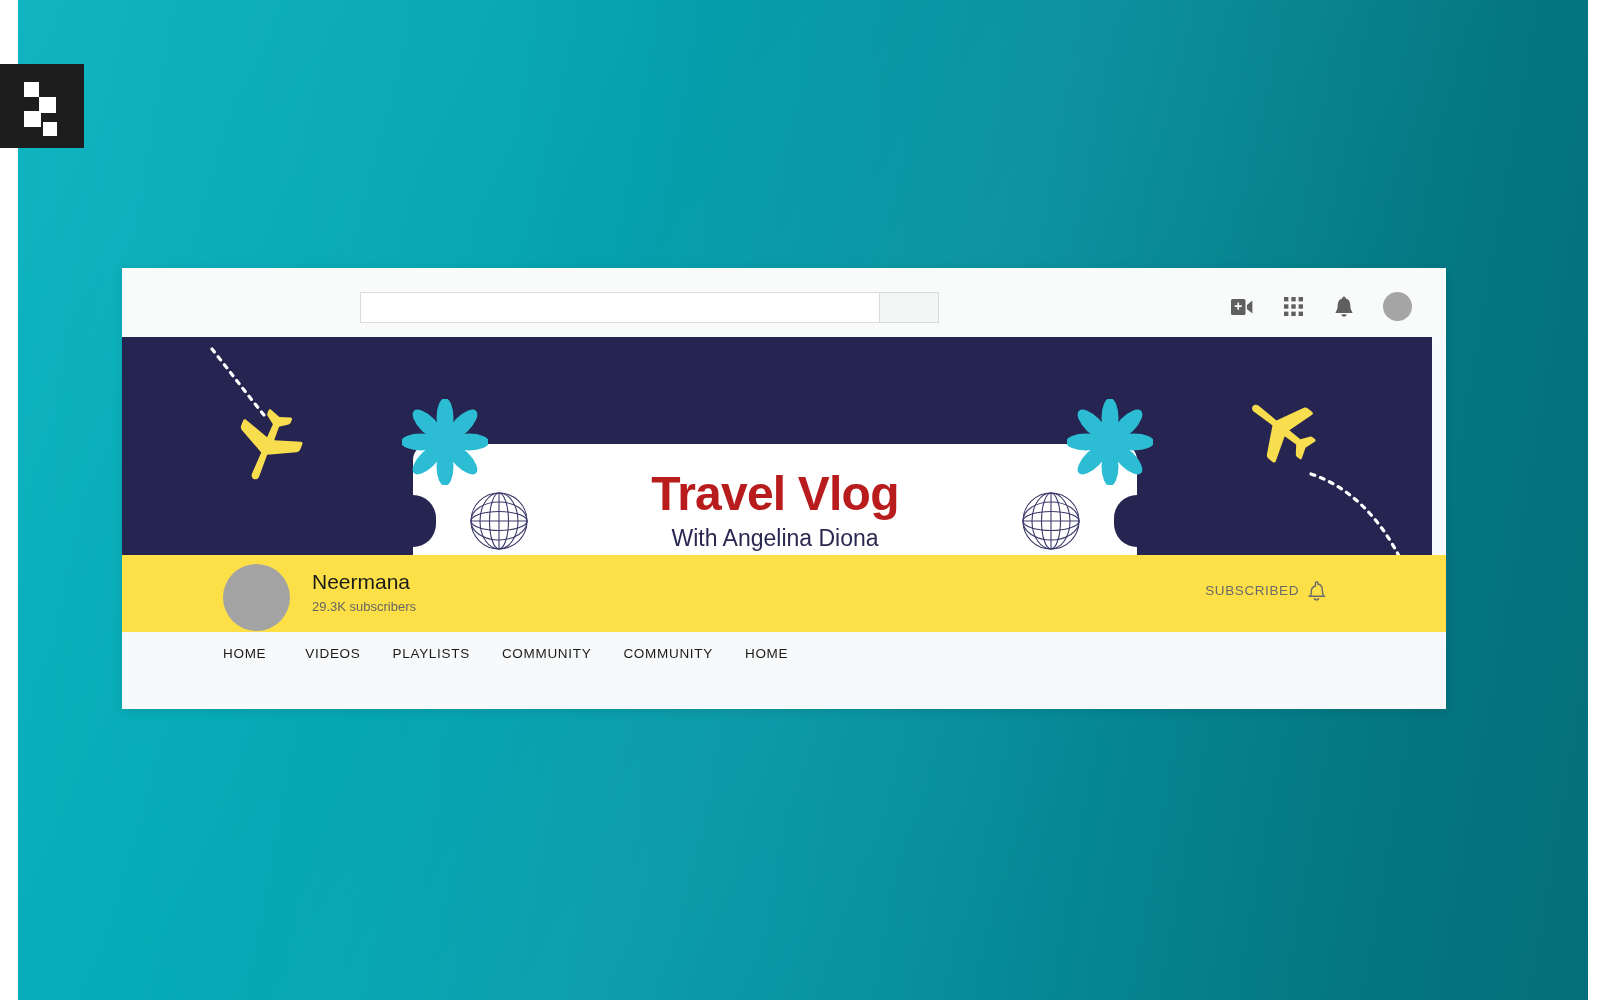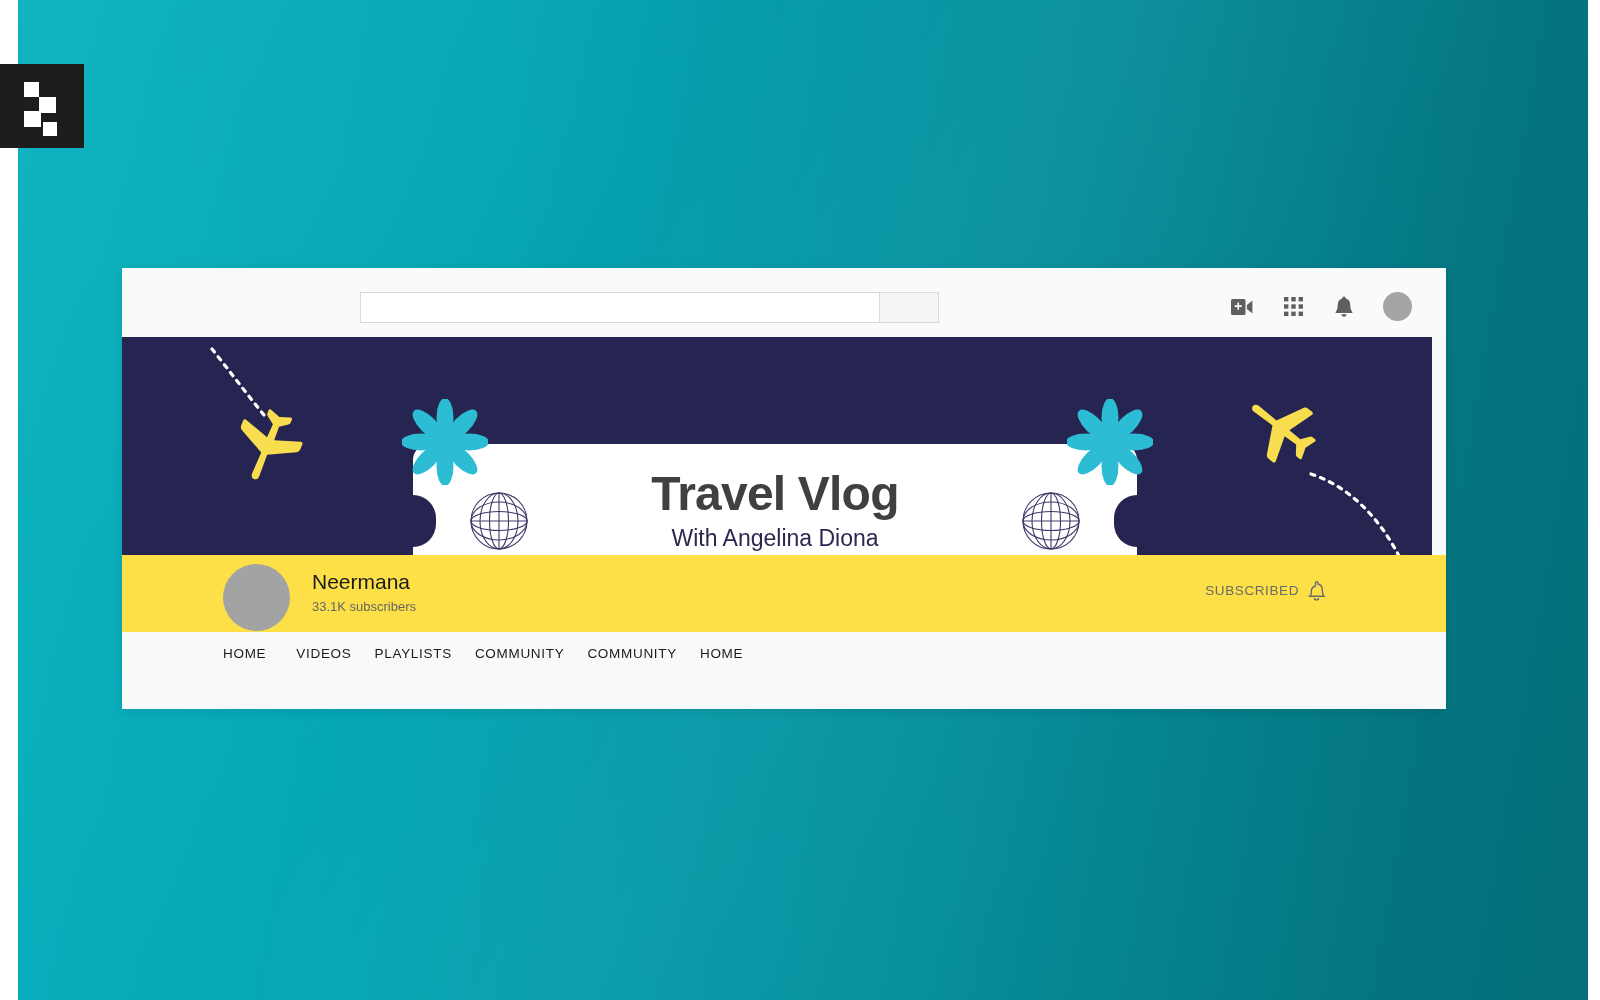--- a/index.html
+++ b/index.html
@@ -170,21 +170,21 @@
     position: absolute;
     left: 0; right: 0;
     top: 24px;
     text-align: center;
   }
   #ticket-title {
     font-family: "Liberation Sans", sans-serif;
     font-size: 48px;
     font-weight: bold;
     letter-spacing: -0.8px;
-    color: #404040;
+    color: #b91c1c;
     line-height: 1.08;
   }
   #ticket-subtitle {
     font-family: "Liberation Sans", sans-serif;
     font-size: 23px;
     font-weight: normal;
     color: #2a2850;
     margin-top: 5px;
   }
 
@@ -252,21 +252,21 @@
     cursor: pointer;
   }
   #notify-bell { cursor: pointer; display: flex; }
 
   
   #tabs {
     position: absolute;
     left: 101px;
     top: 378px;
     display: flex;
-    gap: 3px;
+    gap: 12px;
   }
   .tab {
     font-size: 13.5px;
     letter-spacing: 0.7px;
     color: #1c1c1c;
     cursor: pointer;
     padding-right: 20px;
   }
   .tab:nth-child(1) { padding-right: 27px; }
 </style>
@@ -417,21 +417,21 @@
           </g>
         </g>
       </svg>
     </div>
 
     <div id="channel-info">
       <span id="channel-avatar"></span>
 
       <div id="channel-meta">
         <div id="channel-name">Neermana</div>
-        <div id="channel-subs">33.1K subscribers</div>
+        <div id="channel-subs">29.3K subscribers</div>
       </div>
 
       <div id="subscribe-area">
         <span id="subscribed-label">SUBSCRIBED</span>
         <span id="notify-bell">
           <svg width="19" height="21" viewBox="0 0 19 21">
             <path fill="none" stroke="#6a6a6a" stroke-width="1.4" d="M9.5 1.6c0.85 0 1.5 0.68 1.5 1.5v0.85c2.85 0.6 4.3 2.8 4.3 6 0 3.6 0.7 5.2 1.75 6.35H2.45C3.5 17.15 4.2 15.55 4.2 11.95c0-3.2 1.45-5.4 4.3-6V3.1c0-0.82 0.65-1.5 1.5-1.5z"></path>
             <path fill="none" stroke="#6a6a6a" stroke-width="1.4" d="M7.5 17.9c0 1.1 0.9 2 2 2s2-0.9 2-2"></path>
           </svg>
         </span>

